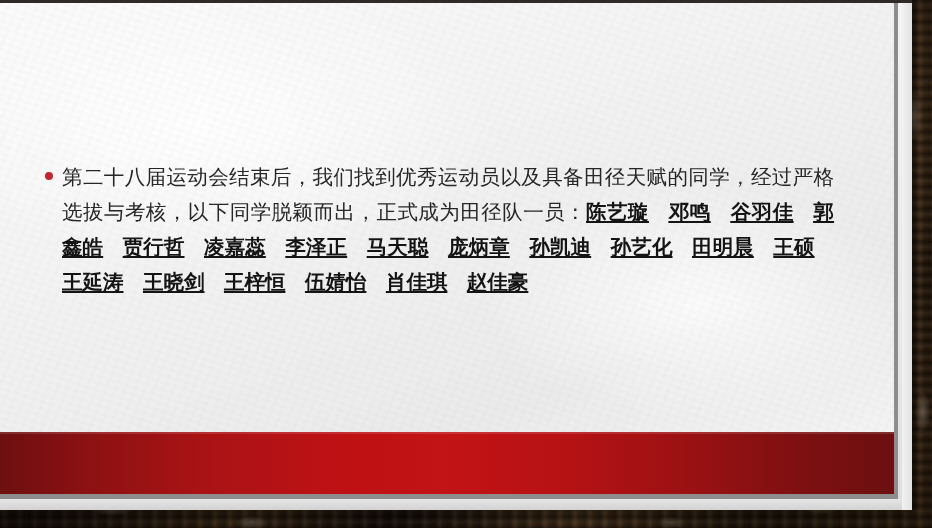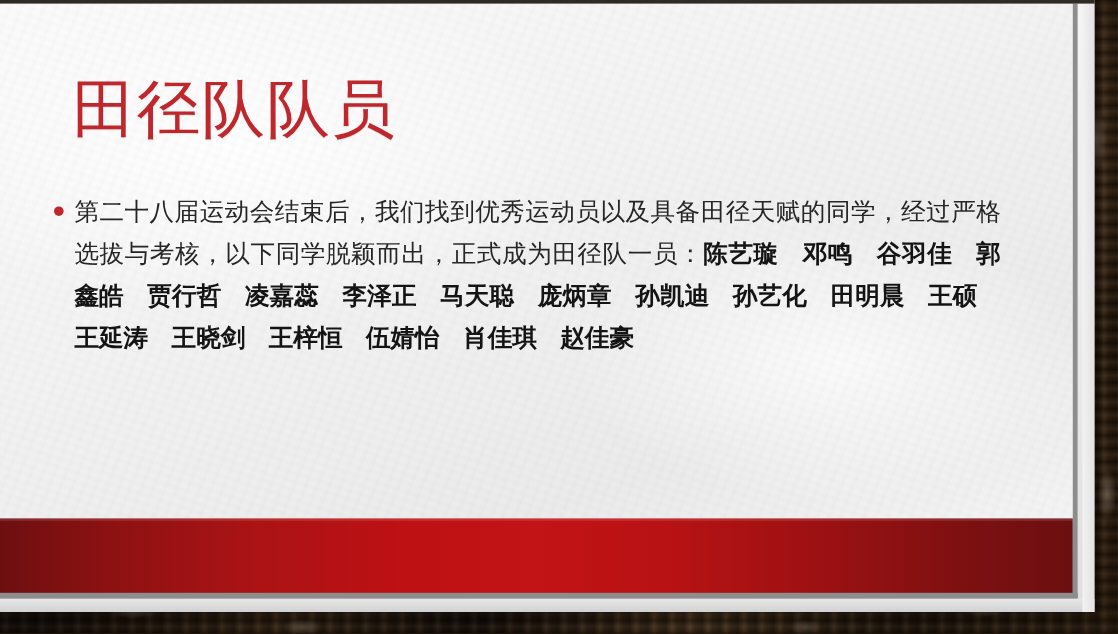--- a/index.html
+++ b/index.html
@@ -181,21 +181,21 @@
     font-size: 20.5px;
     line-height: 35px;
     color: #262626;
     text-align: justify;
     text-justify: inter-ideograph;
   }
   .names {
     font-weight: bold;
     color: #141414;
   }
-  .nm { margin-right: 0.45em; }
+  .nm { margin-right: 0.45em; text-decoration: underline; }
   .nm:last-child { margin-right: 0; }
 </style>
 </head>
 <body>
 
 <div id="slide">
 
   <div class="bg-texture"></div>
   <div class="bg-vignette"></div>
 
@@ -208,21 +208,20 @@
     <div class="red-band">
       <div class="red-band-top"></div>
     </div>
 
     <div class="band-gray-rule"></div>
     <div class="band-white-strip"></div>
     <div class="frame-right-strip"></div>
     <div class="frame-rule"></div>
     <div class="frame-topline"></div>
 
-    <div class="title">田径队队员</div>
 
     <div class="body-block">
       <div class="bullet-row">
         <span class="bullet-dot"></span>
         <div class="para">
           <span>第二十八届运动会结束后，我们找到优秀运动员以及具备田径天赋的同学，经过严格选拔与考核，以下同学脱颖而出，正式成为田径队一员：</span><span class="names" id="names-list"><span class="nm">陈艺璇</span> <span class="nm">邓鸣</span> <span class="nm">谷羽佳</span> <span class="nm">郭鑫皓</span> <span class="nm">贾行哲</span> <span class="nm">凌嘉蕊</span> <span class="nm">李泽正</span> <span class="nm">马天聪</span> <span class="nm">庞炳章</span> <span class="nm">孙凯迪</span> <span class="nm">孙艺化</span> <span class="nm">田明晨</span> <span class="nm">王硕</span> <span class="nm">王延涛</span> <span class="nm">王晓剑</span> <span class="nm">王梓恒</span> <span class="nm">伍婧怡</span> <span class="nm">肖佳琪</span> <span class="nm">赵佳豪</span> </span>
         </div>
       </div>
     </div>
 

